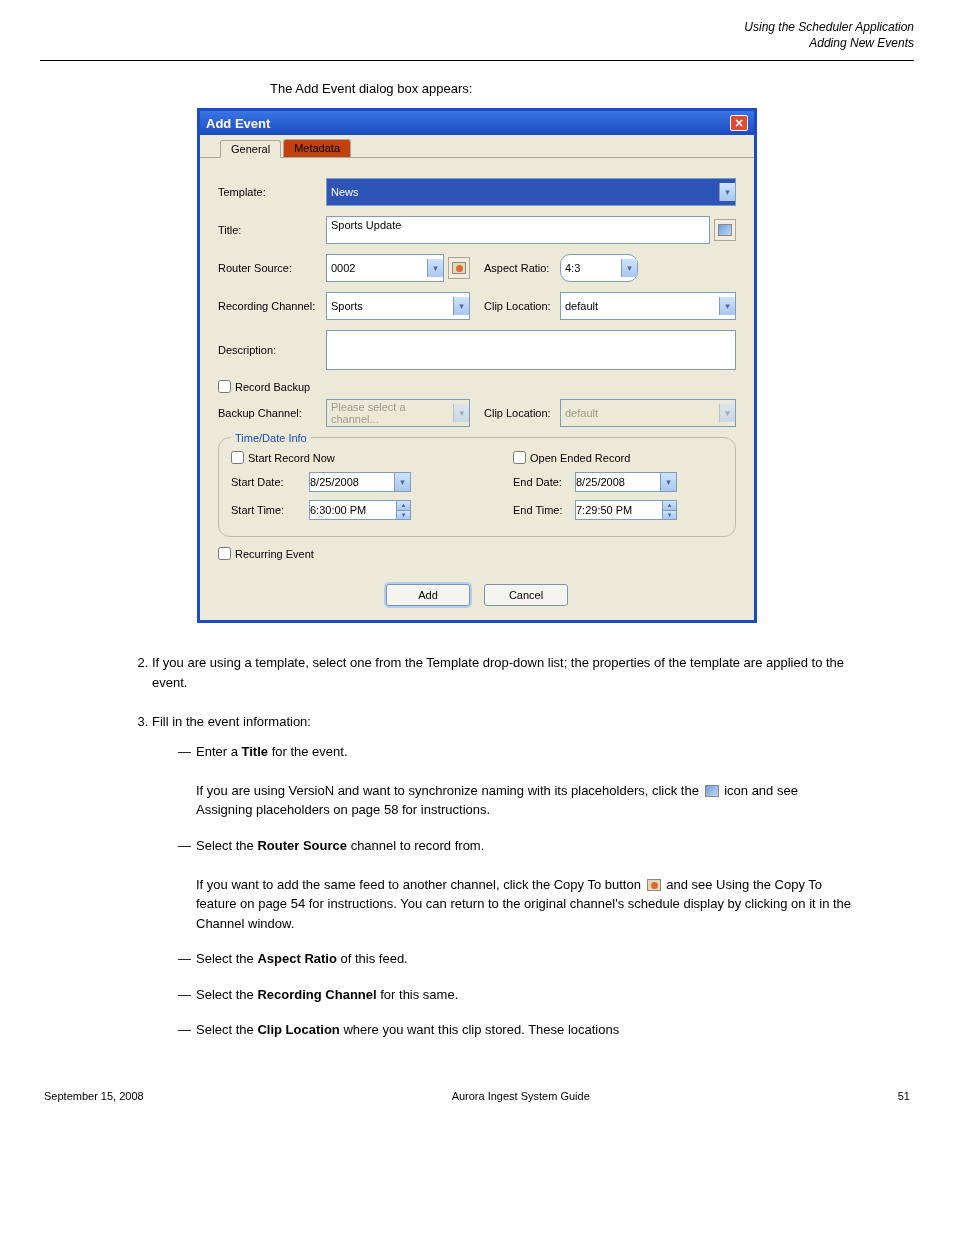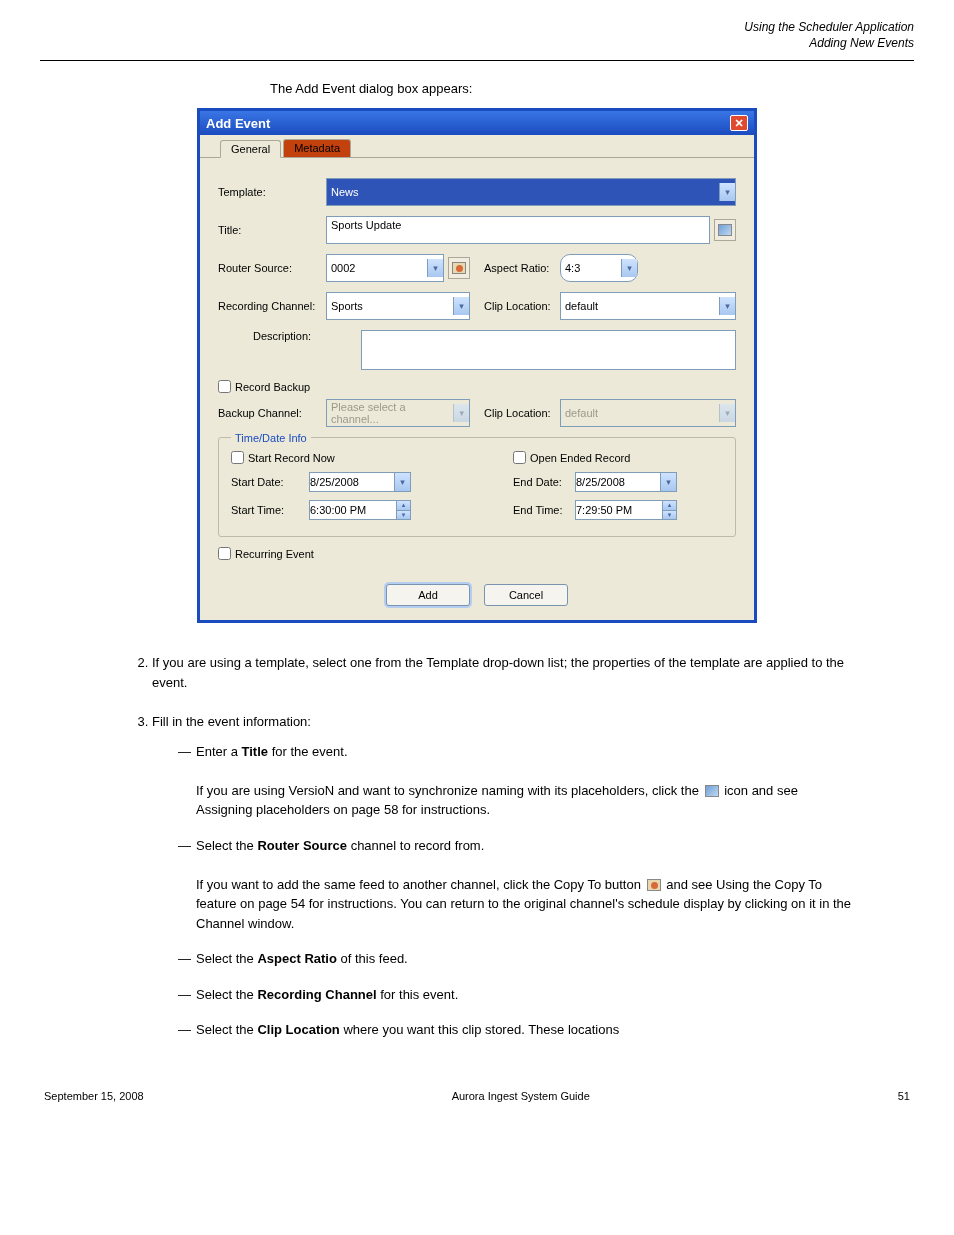--- a/index.html
+++ b/index.html
@@ -121,21 +121,21 @@
   .textfield { width: 360px; }
   .textarea {
     flex: 1; height: 40px;
   }
   .gap { width: 14px; }
   .mid-label { width: 76px; flex-shrink: 0; }
   .chk-row { display: flex; align-items: center; font-size: 11px; margin: 6px 0 6px 0; }
   .chk-row input { margin-right: 4px; }
   .fieldset {
     border: 1px solid #c0bba8;
-    border-radius: 3px;
+    border-radius: 12px;
     padding: 10px 12px 8px 12px;
     margin-top: 6px;
   }
   .fieldset-legend {
     font-size: 11px;
     color: #1a4bbf;
     position: relative;
     top: -18px;
     background: #ece9d8;
     padding: 0 4px;
@@ -291,21 +291,21 @@
         <div class="drop-arrow">▾</div>
       </div>
       <div class="gap"></div>
       <label class="mid-label">Clip Location:</label>
       <div class="combo" style="flex:1;">
         <span>default</span>
         <div class="drop-arrow">▾</div>
       </div>
     </div>
 
-    <div class="row" style="align-items:flex-start;margin-left:35px;">
+    <div class="row" style="align-items:center;">
       <label class="lbl">Description:</label>
       <div class="textarea">
         <span></span>
       </div>
     </div>
 
     <div class="chk-row" style="margin-left:0;">
       <input type="checkbox" style="">
       <span>Record Backup</span>
     </div>
@@ -407,21 +407,21 @@
         <li>
           <span>Select the </span><strong>Router Source</strong><span> channel to record from.</span><br><br>
           <span>If you want to add the same feed to another channel, click the Copy To button </span>
           <span class="inline-icon copy"></span>
           <span> and see Using the Copy To feature on page 54 for instructions. You can return to the original channel's schedule display by clicking on it in the Channel window.</span>
         </li>
         <li>
           <span>Select the </span><strong>Aspect Ratio</strong><span> of this feed.</span>
         </li>
         <li>
-          <span>Select the </span><strong>Recording Channel</strong><span> for this event.</span>
+          <span>Select the </span><strong>Recording Channel</strong><span> for this same.</span>
         </li>
         <li>
           <span>Select the </span><strong>Clip Location</strong><span> where you want this clip stored. These locations</span>
         </li>
       </ul>
     </li>
   </ol>
 </div>
 
 <div class="page-footer">

